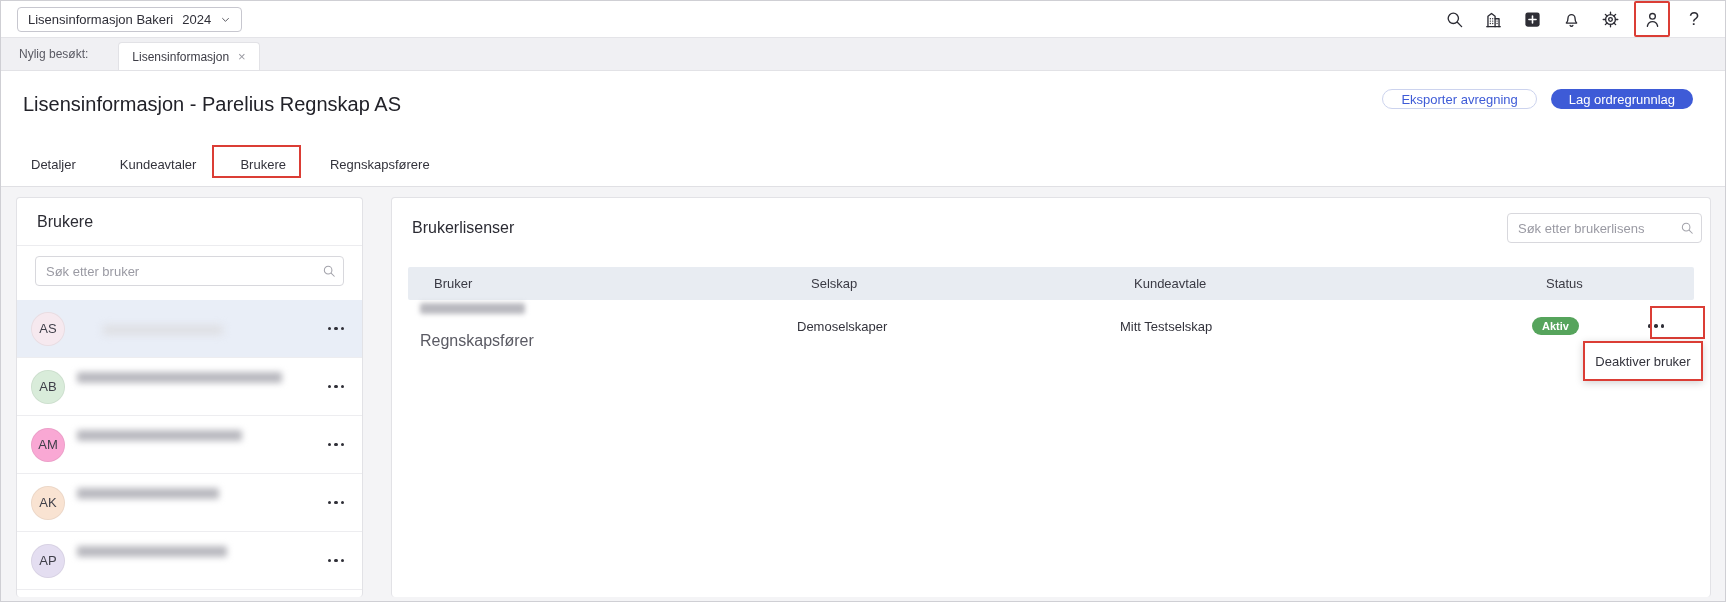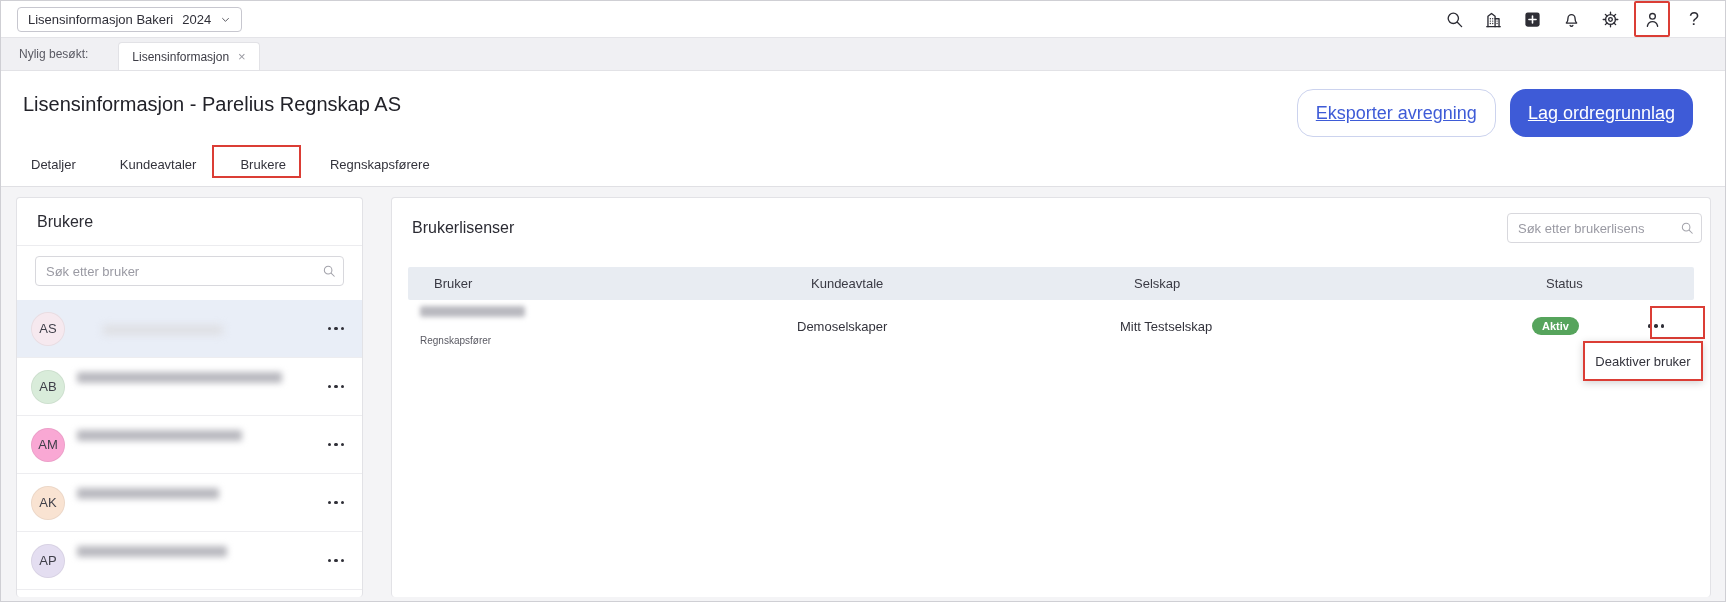--- a/index.html
+++ b/index.html
@@ -22,21 +22,21 @@
   
   .recentbar { position:absolute; left:0; top:37px; width:100%; height:33px; background:#f0f0f3; border-bottom:1px solid #e2e2e6; display:flex; align-items:flex-end; padding-left:18px; }
   .recent-label { font-size:12px; color:#5a5a63; align-self:center; }
   .recent-tab { margin-left:30px; height:28px; background:#fff; border:1px solid #e2e2e6; border-bottom:none; border-radius:4px 4px 0 0; display:flex; align-items:center; gap:9px; padding:0 13px; font-size:12px; color:#3c3c45; cursor:pointer; }
   .recent-tab .close { color:#9a9aa2; font-size:13px; cursor:pointer; }
 
   
   .page-head { position:absolute; left:0; top:70px; width:100%; height:116px; background:#fff; border-bottom:1px solid #e0e0e4; }
   .page-title { position:absolute; left:22px; top:22px; font-size:20px; font-weight:500; color:#222229; }
   .head-actions { position:absolute; right:32px; top:18px; display:flex; gap:14px; }
-  .btn { height:48px; border-radius:16px; font-size:18px; display:flex; align-items:center; padding:0 18px; cursor:pointer; white-space:nowrap;text-decoration:underline; }
+  .btn { height:20px; border-radius:16px; font-size:13px; display:flex; align-items:center; padding:0 18px; cursor:pointer; white-space:nowrap; }
   .btn-outline { border:1px solid #ccd3ee; color:#3e5bd7; background:#fff; }
   .btn-solid { border:none; background:#3e5bd7; color:#fff; font-weight:500; }
   .page-tabs { position:absolute; left:30px; bottom:14px; display:flex; gap:44px; }
   .ptab { font-size:13px; color:#33333c; cursor:pointer;text-align:center; }
 
   
   .card { position:absolute; background:#fff; border:1px solid #e2e2e6; border-radius:4px; }
   .card-left { left:15px; top:196px; width:347px; height:400px; border-bottom:none; }
   .card-right { left:390px; top:196px; width:1320px; height:400px; border-bottom:none; }
   .panel-title { font-size:16px; color:#2b2b33; }
@@ -60,21 +60,21 @@
   
   .right-head { position:relative; height:62px; }
   .right-head .panel-title { position:absolute; left:20px; top:21px; }
   .right-search { position:absolute; right:8px; top:15px; width:195px; margin:0; }
   .lic-table { margin:7px 16px 0; }
   .lt-head { display:grid; grid-template-columns:377px 323px 412px 1fr; background:#e8ecf2; height:33px; align-items:center; border-radius:2px; }
   .lt-head div { font-size:13px; color:#3a3a44; padding-left:26px; }
   .lt-row { position:relative; display:grid; grid-template-columns:377px 323px 412px 1fr; align-items:center; height:52px; }
   .lt-row > div { padding-left:12px; font-size:13px; color:#33333c; }
   .cell-user .bbar { width:105px; filter:blur(2.5px); }
-  .cell-user .role { font-size:10px; color:#5a5a63; margin-top:18px; }
+  .cell-user .role { font-size:16px; color:#5a5a63; margin-top:18px; }
   .badge { display:inline-block; background:#56a45c; color:#fff; font-size:11px; font-weight:bold; padding:3px 10px; border-radius:10px; }
   .row-dots { position:absolute; right:26px; top:20px; }
 
   
   .ctx-menu { position:absolute; left:1582px; top:340px; width:120px; background:#fff; border:2px solid #db3d35; box-shadow:0 2px 8px rgba(0,0,0,0.18); z-index:6; }
   .ctx-item { height:36px; display:flex; align-items:center; justify-content:center; font-size:13px; color:#33333c; cursor:pointer; background:#fff; }
 
   
   .ann-box { position:absolute; border:2px solid #db3d35; background:transparent; pointer-events:none; z-index:5; }
   .ann-tab { left:211px; top:144px; width:89px; height:33px; }
@@ -231,22 +231,22 @@
         <input type="text" placeholder="Søk etter brukerlisens" style="">
         <svg viewBox="0 0 24 24">
             <circle cx="10.5" cy="10.5" r="6.5"></circle>
             <line x1="15.6" y1="15.6" x2="21" y2="21"></line>
           </svg>
       </div>
     </div>
     <div class="lic-table">
       <div class="lt-head">
         <div>Bruker</div>
+        <div>Selskap</div>
         <div>Kundeavtale</div>
-        <div>Selskap</div>
         <div>Status</div>
       </div>
       <div class="lt-row">
         <div class="cell-user">
           <span class="bbar" style="display:block"></span>
           <div class="role">Regnskapsfører</div>
         </div>
         <div>Demoselskaper</div>
         <div>Mitt Testselskap</div>
         <div>

